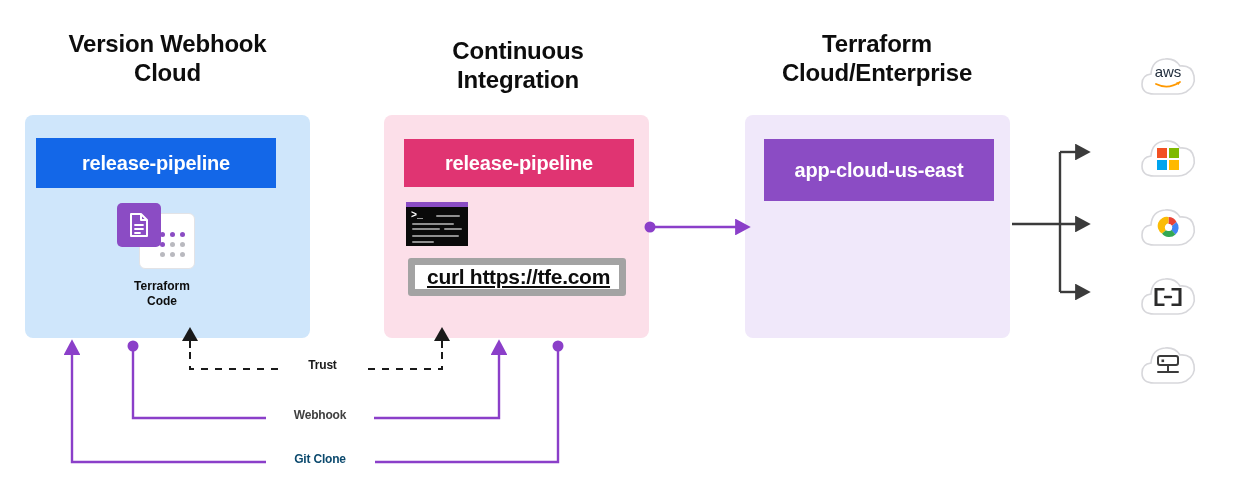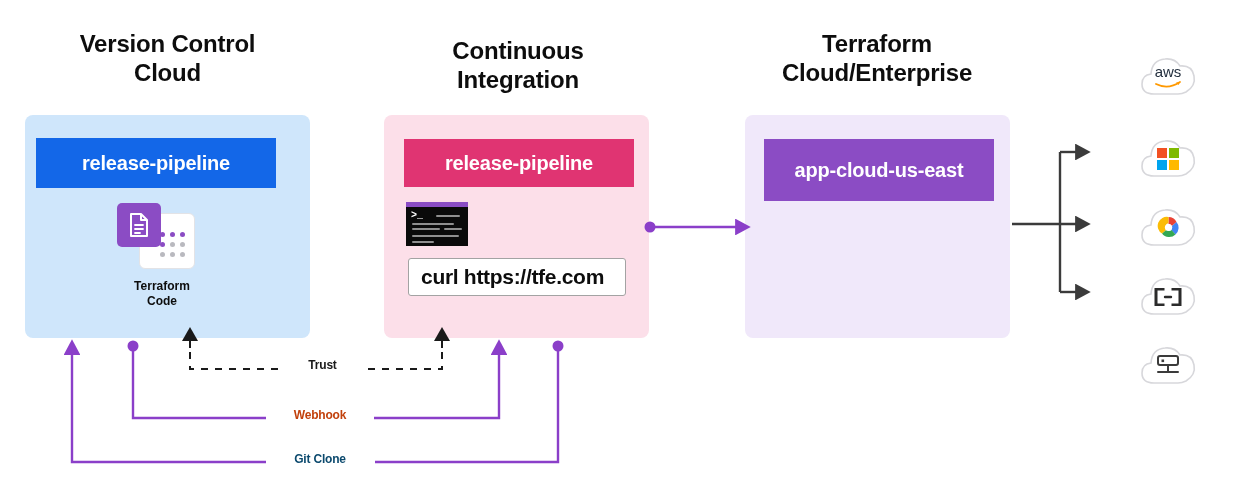--- a/index.html
+++ b/index.html
@@ -83,26 +83,26 @@
   .term-line { position: absolute; background: #8f8f8f; height: 2px; border-radius: 1px; }
   .term-prompt {
     position: absolute; left: 5px; top: 9px;
     color: #ffffff; font-family: "Liberation Mono", monospace;
     font-size: 10px; font-weight: bold; line-height: 10px;
   }
 
   .curl-box {
     position: absolute;
     background: #ffffff;
-    border: 1px solid #a3a3a3;
+    border: 7px solid #a3a3a3;
     border-radius: 3px;
     display: flex; align-items: center;
     padding-left: 12px;
     font-size: 21px; font-weight: bold;
-    color: #0d0d0d; letter-spacing: -0.3px;
+    color: #0d0d0d; letter-spacing: -0.3px; text-decoration: underline;
   }
 
   
   .cloud-badge { position: absolute; width: 64px; height: 56px; }
   .cloud-badge .glyph {
     position: absolute; left: 0; top: 0; width: 64px; height: 56px;
     display: flex; align-items: center; justify-content: center;
     padding-top: 9px;
   }
 
@@ -124,21 +124,21 @@
   }
 
   svg.overlay { position: absolute; left: 0; top: 0; width: 1236px; height: 500px; }
 </style>
 </head>
 <body>
 
 <div id="stage">
 
   <div class="col-title" style="left:25px; top:29px; width:285px;">
-    <div>Version Control</div>
+    <div>Version Webhook</div>
     <div>Cloud</div>
   </div>
   <div class="col-title" style="left:383px; top:36px; width:270px;">
     <div>Continuous</div>
     <div>Integration</div>
   </div>
   <div class="col-title" style="left:744px; top:29px; width:266px;">
     <div>Terraform</div>
     <div>Cloud/Enterprise</div>
   </div>
@@ -259,21 +259,21 @@
       <svg width="28" height="24" viewBox="0 0 28 24" aria-hidden="true">
         <rect x="4" y="2" width="20" height="9" rx="2" fill="none" stroke="#3b3b3b" stroke-width="2"></rect>
         <rect x="7.5" y="5.5" width="2.6" height="2.6" fill="#3b3b3b"></rect>
         <path d="M14 11 V18" stroke="#3b3b3b" stroke-width="2"></path>
         <path d="M4 18 H24" stroke="#3b3b3b" stroke-width="2" stroke-linecap="round"></path>
       </svg>
     </div>
   </div>
 
   <div class="conn-label" style="left:285px; top:358px; width:75px; color:#1a1a1a;">Trust</div>
-  <div class="conn-label" style="left:270px; top:408px; width:100px; color:#c2410c;">Webhook</div>
+  <div class="conn-label" style="left:270px; top:408px; width:100px; color:#404040;">Webhook</div>
   <div class="conn-label" style="left:270px; top:452px; width:100px; color:#0c4a6e;">Git Clone</div>
 
   <svg class="overlay" aria-hidden="true">
     <defs>
       <marker id="arrPurple" markerWidth="7" markerHeight="7" refX="1.2" refY="3.5" orient="auto">
         <path d="M0,0 L6.5,3.5 L0,7 Z" fill="#8b3fc9"></path>
       </marker>
       <marker id="arrBlack" markerWidth="7" markerHeight="7" refX="1.2" refY="3.5" orient="auto">
         <path d="M0,0 L6.5,3.5 L0,7 Z" fill="#3b3b3b"></path>
       </marker>

